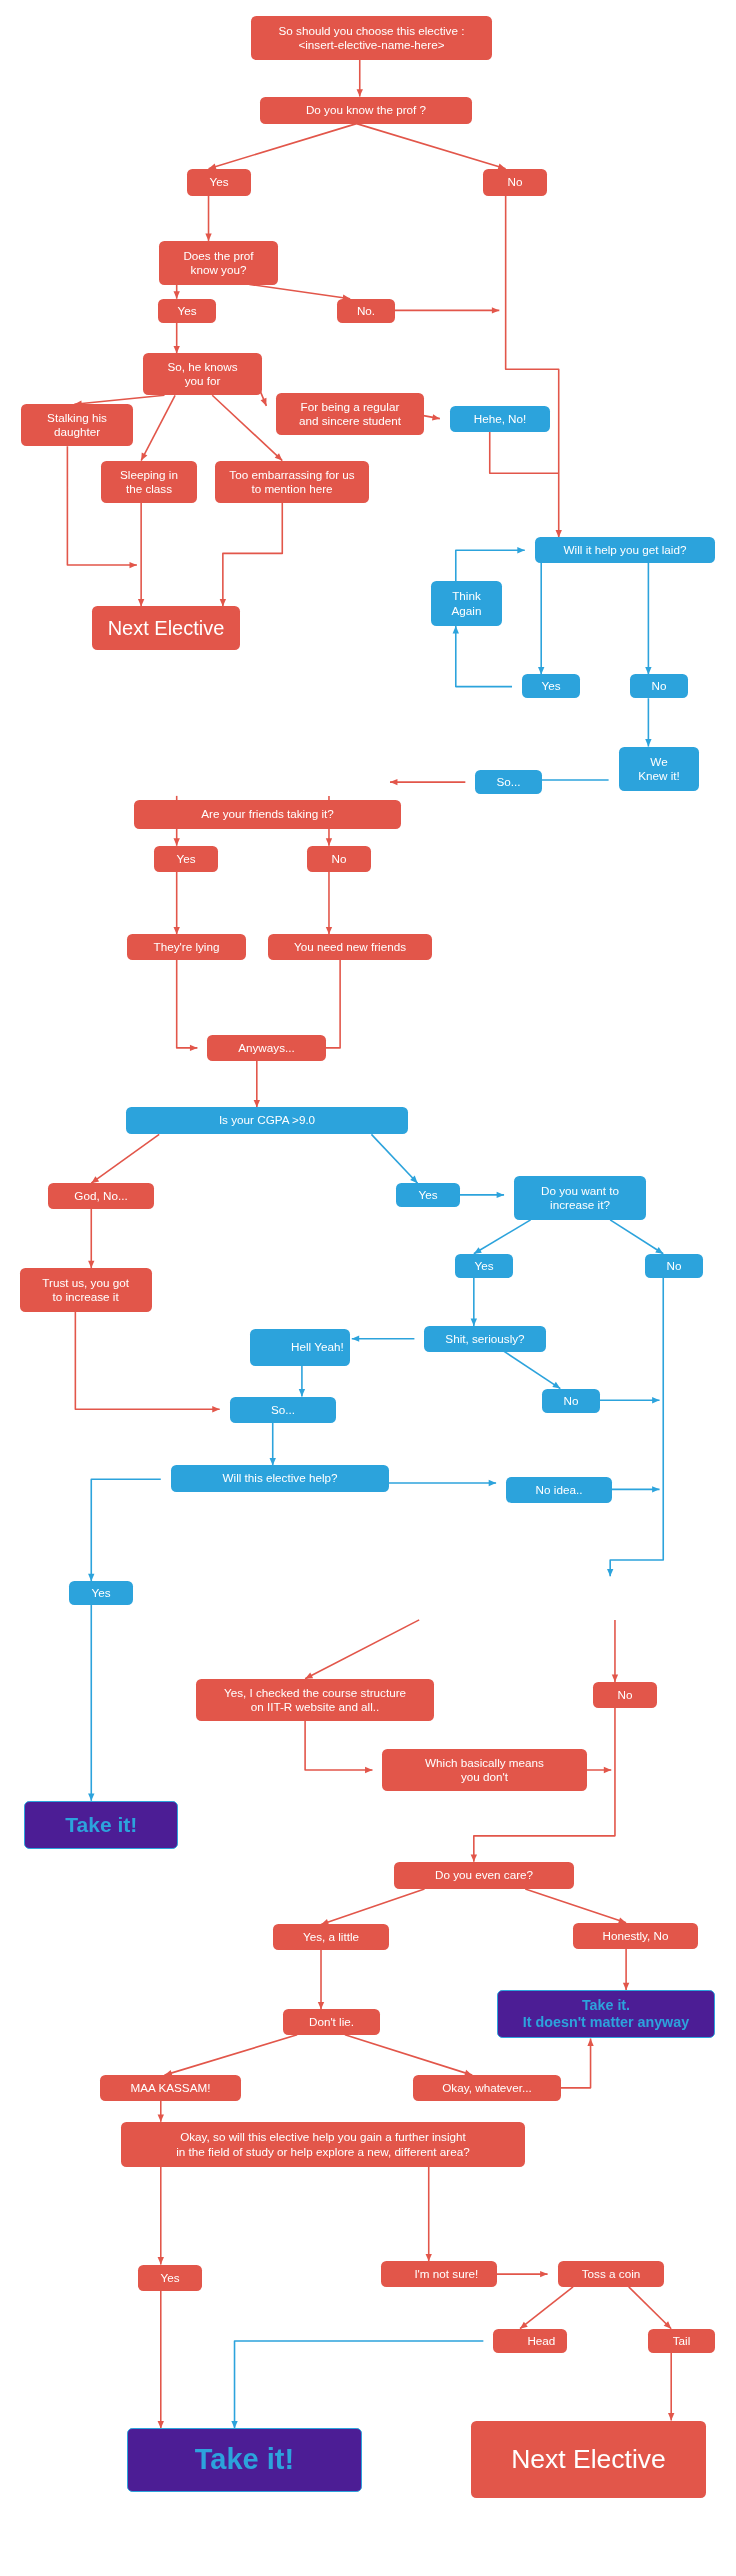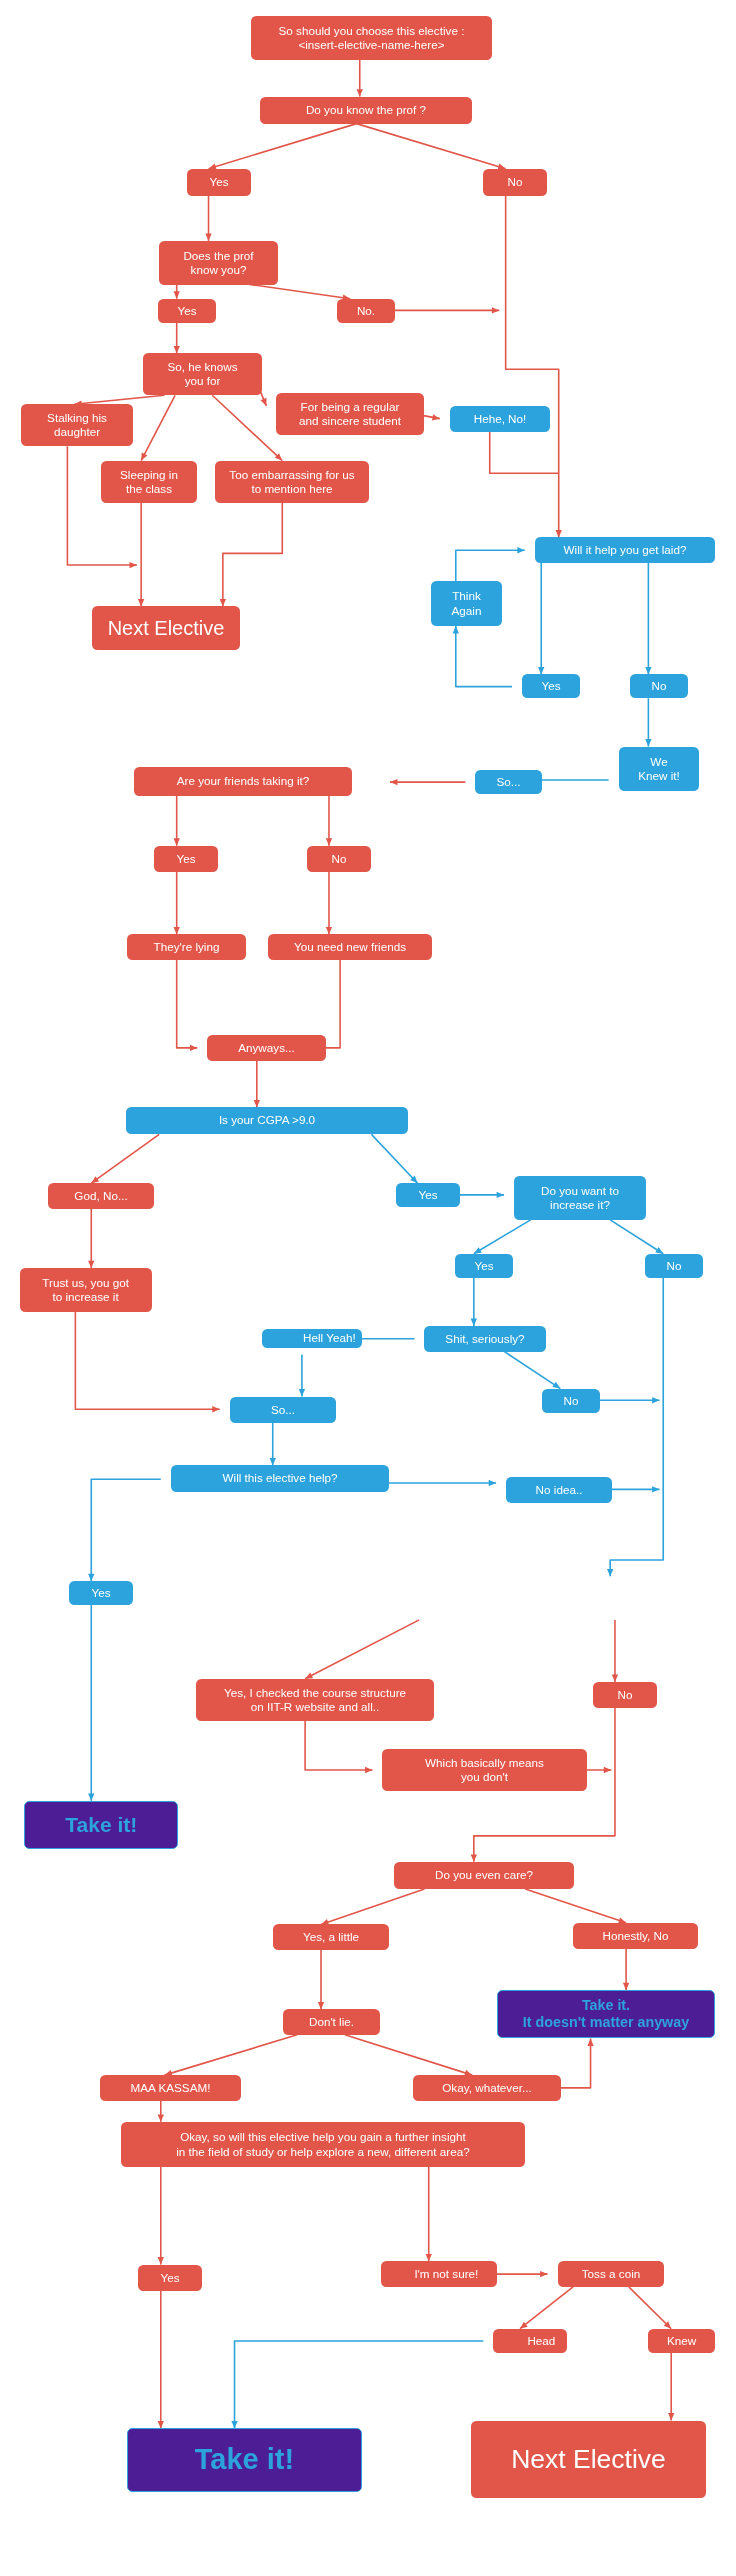--- a/index.html
+++ b/index.html
@@ -198,36 +198,36 @@
 to mention here</div>
     <div class="node blue" style="left: 525px; top: 537px; width: 180px; height: 25.5px;">Will it help you get laid?</div>
     <div class="node blue" style="left: 421px; top: 581px; width: 71px; height: 45px;">Think
 Again</div>
     <div class="node red" style="left: 82px; top: 606px; width: 148px; height: 44px; font-size: 20px;">Next Elective</div>
     <div class="node blue" style="left: 512px; top: 674px; width: 58px; height: 24px;">Yes</div>
     <div class="node blue" style="left: 620px; top: 674px; width: 58px; height: 24px;">No</div>
     <div class="node blue" style="left: 609px; top: 747px; width: 80px; height: 44px;">We
 Knew it!</div>
     <div class="node blue" style="left: 465px; top: 770px; width: 67px; height: 24px;">So...</div>
-    <div class="node red" style="left: 124px; top: 767px; width: 218px; height: 29px;">Are your friends taking it?</div>
+    <div class="node red" style="left: 124px; top: 800px; width: 267px; height: 29px;">Are your friends taking it?</div>
     <div class="node red" style="left: 144px; top: 846px; width: 64px; height: 25.5px;">Yes</div>
     <div class="node red" style="left: 297px; top: 846px; width: 64px; height: 25.5px;">No</div>
     <div class="node red" style="left: 117px; top: 934px; width: 119px; height: 25.5px;">They're lying</div>
     <div class="node red" style="left: 258px; top: 934px; width: 164px; height: 25.5px;">You need new friends</div>
     <div class="node red" style="left: 197px; top: 1035px; width: 119px; height: 25.5px;">Anyways...</div>
     <div class="node blue" style="left: 116px; top: 1107px; width: 282px; height: 27px;">Is your CGPA &gt;9.0</div>
     <div class="node red" style="left: 38px; top: 1183px; width: 106px; height: 25.5px;">God, No...</div>
     <div class="node blue" style="left: 386px; top: 1183px; width: 64px; height: 24px;">Yes</div>
     <div class="node blue" style="left: 504px; top: 1176px; width: 132px; height: 44px;">Do you want to
 increase it?</div>
     <div class="node red" style="left: 9.6px; top: 1268px; width: 132px; height: 44px;">Trust us, you got
 to increase it</div>
     <div class="node blue" style="left: 445px; top: 1254px; width: 58px; height: 24px;">Yes</div>
     <div class="node blue" style="left: 635px; top: 1254px; width: 58px; height: 24px;">No</div>
-    <div class="node blue" style="left: 252px; top: 1329px; width: 100px; height: 19px; padding-left: 40px;">Hell Yeah!</div>
+    <div class="node blue" style="left: 240px; top: 1329px; width: 100px; height: 37px; padding-left: 40px;">Hell Yeah!</div>
     <div class="node blue" style="left: 414px; top: 1326px; width: 122px; height: 25.5px;">Shit, seriously?</div>
     <div class="node blue" style="left: 532px; top: 1389px; width: 58px; height: 24px;">No</div>
     <div class="node blue" style="left: 220px; top: 1397px; width: 106px; height: 25.5px;">So...</div>
     <div class="node blue" style="left: 161px; top: 1465px; width: 218px; height: 27px;">Will this elective help?</div>
     <div class="node blue" style="left: 496px; top: 1477px; width: 106px; height: 25.5px;">No idea..</div>
     <div class="node blue" style="left: 59px; top: 1581px; width: 64px; height: 24px;">Yes</div>
     <div class="node red" style="left: 186px; top: 1679px; width: 238px; height: 42px;">Yes, I checked the course structure
 on IIT-R website and all..</div>
     <div class="node red" style="left: 583px; top: 1682px; width: 64px; height: 25.5px;">No</div>
     <div class="node red" style="left: 372px; top: 1749px; width: 205px; height: 42px;">Which basically means
@@ -240,17 +240,17 @@
     <div class="node outline" style="left: 487px; top: 1990px; width: 218px; height: 48px; font-size: 14.3px;">Take it.
 It doesn't matter anyway</div>
     <div class="node red" style="left: 90px; top: 2075px; width: 141px; height: 25.5px;">MAA KASSAM!</div>
     <div class="node red" style="left: 403px; top: 2075px; width: 148px; height: 25.5px;">Okay, whatever...</div>
     <div class="node red" style="left: 111px; top: 2122px; width: 404px; height: 45px;">Okay, so will this elective help you gain a further insight
 in the field of study or help explore a new,  different area?</div>
     <div class="node red" style="left: 128px; top: 2265px; width: 64px; height: 25.5px;">Yes</div>
     <div class="node red" style="left: 371px; top: 2261px; width: 116px; height: 25.5px; padding-left: 20px;">I'm not sure!</div>
     <div class="node red" style="left: 548px; top: 2261px; width: 106px; height: 25.5px;">Toss a coin</div>
     <div class="node red" style="left: 483px; top: 2329px; width: 74px; height: 24px; padding-left: 28px;">Head</div>
-    <div class="node red" style="left: 638px; top: 2329px; width: 67px; height: 24px;">Knew</div>
+    <div class="node red" style="left: 638px; top: 2329px; width: 67px; height: 24px;">Tail</div>
     <div class="node outline" style="left: 117px; top: 2428px; width: 235px; height: 64px; font-size: 29px;">Take it!</div>
     <div class="node red" style="left: 461px; top: 2421px; width: 235px; height: 77px; font-size: 26.5px;">Next Elective</div>
   </div>
 
 
 </body></html>

